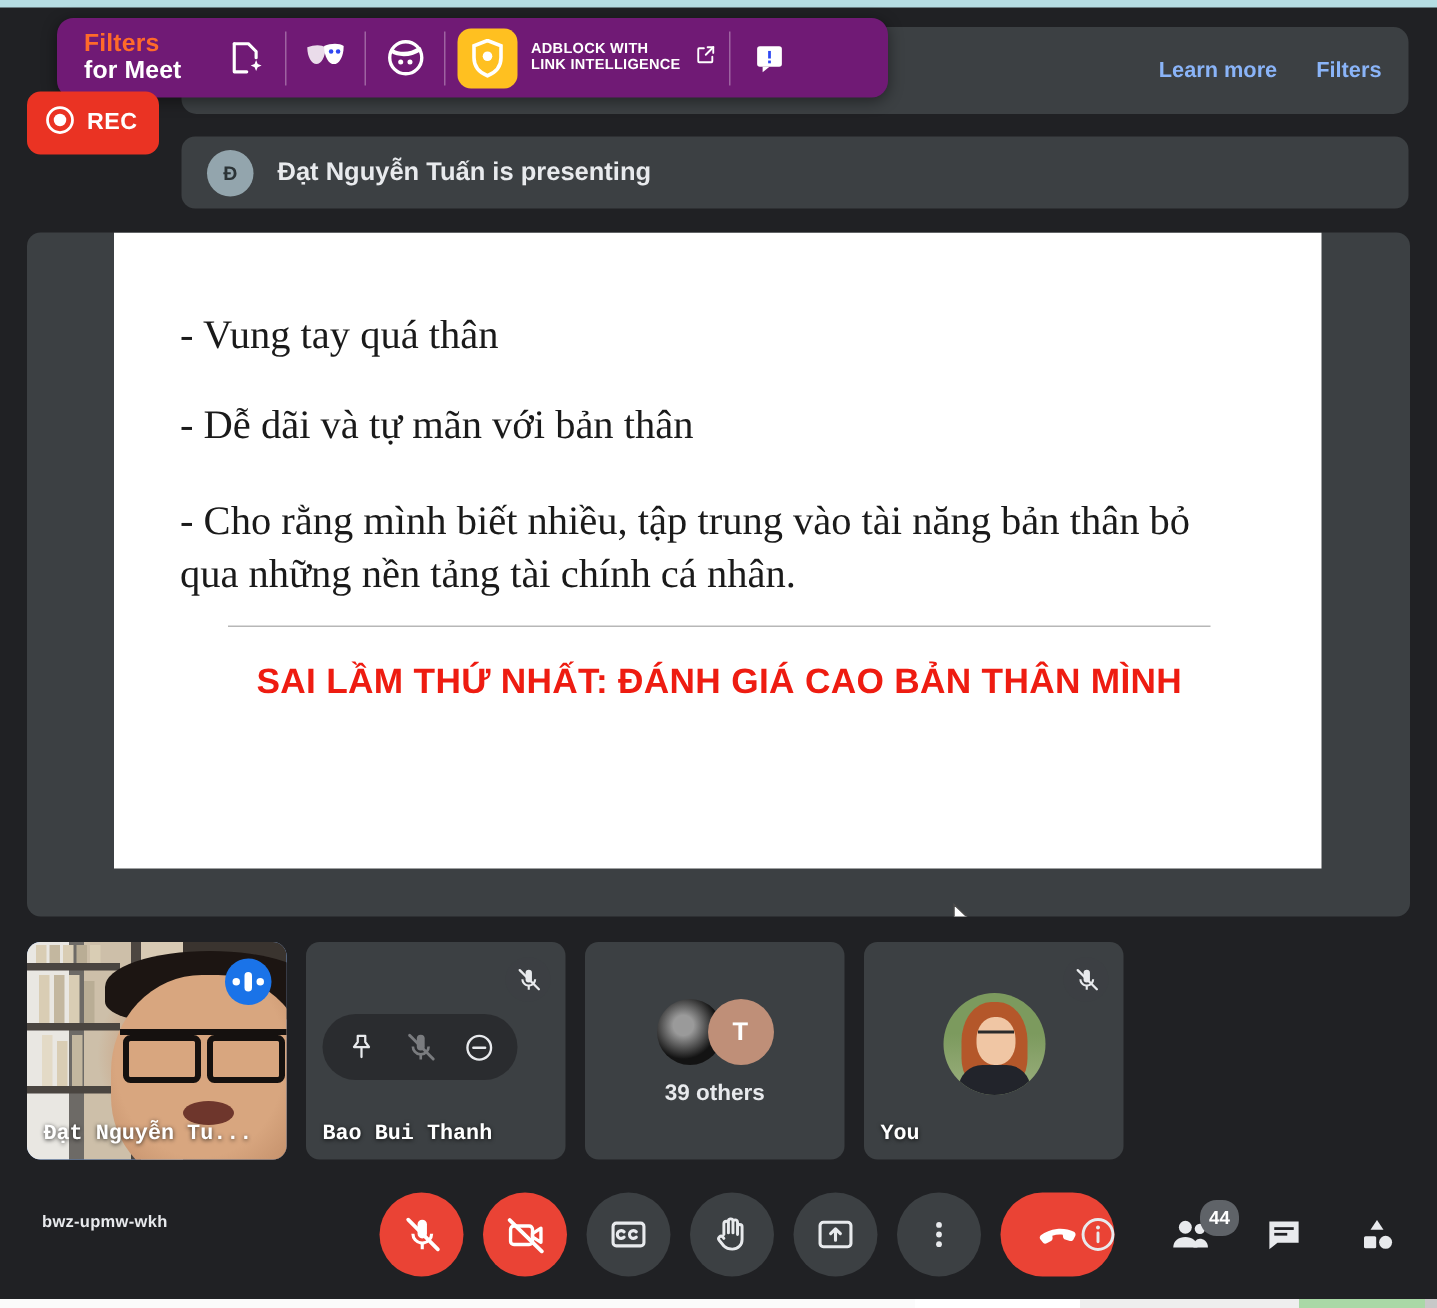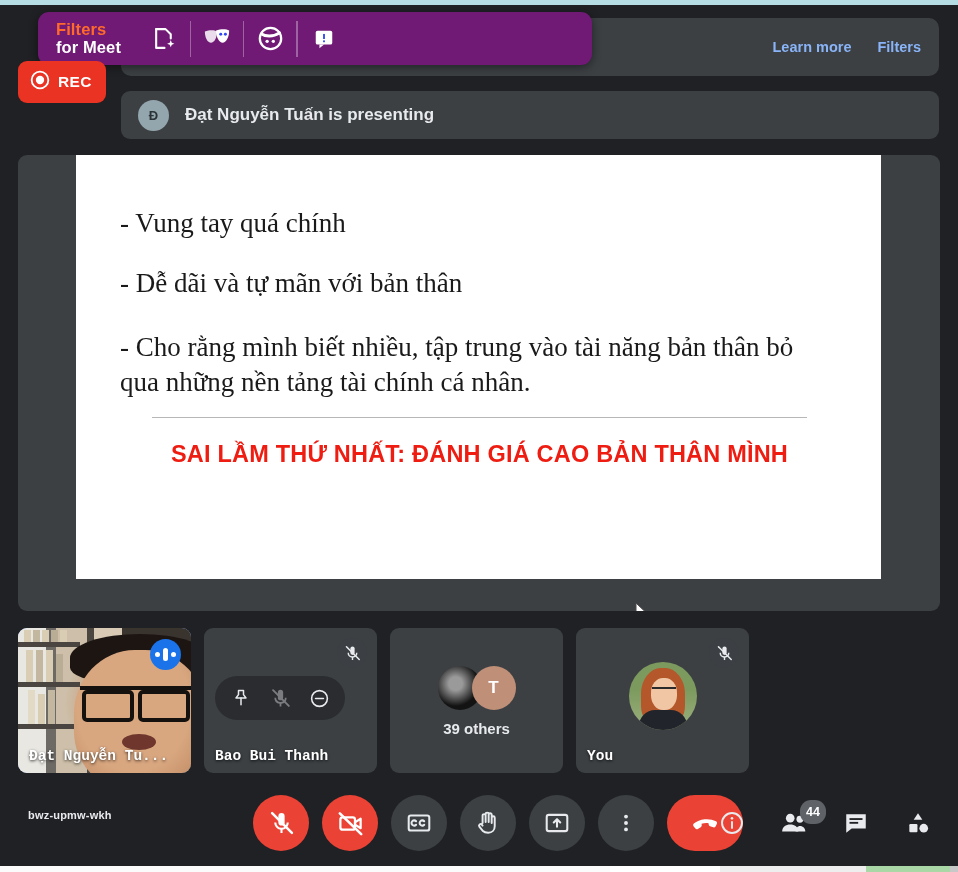--- a/index.html
+++ b/index.html
@@ -275,20 +275,39 @@
     <div class="ext-btn">
       <svg width="27" height="27" viewBox="0 0 24 24">
         <circle cx="12" cy="12" r="9.5" fill="none" stroke="#fff" stroke-width="2"></circle>
         <path d="M4 8c3 2 10 3 16-1" stroke="#fff" stroke-width="2.6" fill="none" stroke-linecap="round"></path>
         <circle cx="9" cy="14.5" r="1.5" fill="#fff"></circle>
         <circle cx="14.5" cy="14.5" r="1.5" fill="#fff"></circle>
       </svg>
     </div>
     <div class="ext-sep"></div>
 
+    <div class="ext-ad">
+      <div class="ad-shield">
+        <svg width="24" height="26" viewBox="0 0 24 26">
+          <path d="M12 1l9 3.5v8c0 6-4 10-9 12-5-2-9-6-9-12v-8z" fill="none" stroke="#fff" stroke-width="2.4"></path>
+          <circle cx="12" cy="11.5" r="3.2" fill="#fff"></circle>
+        </svg>
+      </div>
+      <div class="ad-txt">
+        <div>ADBLOCK WITH</div>
+        <div>LINK INTELLIGENCE</div>
+      </div>
+      <span>
+        <svg width="15" height="15" viewBox="0 0 24 24" fill="none" stroke="#fff" stroke-width="2">
+          <path d="M14 4h6v6" stroke-linecap="round"></path>
+          <path d="M20 4l-8 8" stroke-linecap="round"></path>
+          <path d="M19 14v5a1 1 0 0 1-1 1H5a1 1 0 0 1-1-1V6a1 1 0 0 1 1-1h5" stroke-linecap="round"></path>
+        </svg>
+      </span>
+    </div>
     <div class="ext-sep"></div>
 
     <div class="ext-btn">
       <svg width="22" height="22" viewBox="0 0 24 24">
         <rect x="3" y="3" width="18" height="15" rx="2" fill="#fff"></rect>
         <path d="M7 18l0 4 5-4z" fill="#fff"></path>
         <rect x="11" y="6.5" width="2" height="5.5" fill="#2f48f2"></rect>
         <rect x="11" y="13.5" width="2" height="2" fill="#2f48f2"></rect>
       </svg>
     </div>
@@ -305,21 +324,21 @@
   </div>
 
   <div class="presenting">
     <div class="pres-avatar">Đ</div>
     <div class="pres-text">Đạt Nguyễn Tuấn is presenting</div>
   </div>
 
   <div class="stage">
     <div class="slide">
       <div class="slide-body">
-        <div class="slide-line">- Vung tay quá chính</div>
+        <div class="slide-line">- Vung tay quá thân</div>
         <div class="slide-line">- Dễ dãi và tự mãn với bản thân</div>
         <div class="slide-line wrap">- Cho rằng mình biết nhiều, tập trung vào tài năng bản thân bỏ qua những nền tảng tài chính cá nhân.</div>
         <div class="slide-rule"></div>
         <div class="slide-title">SAI LẦM THỨ NHẤT:  ĐÁNH GIÁ CAO BẢN THÂN MÌNH</div>
       </div>
     </div>
     <span class="cursor">
       <svg width="13" height="19" viewBox="0 0 13 19">
         <path d="M1 1l10 9.5-4.4.4 2.5 5.4-2.2 1-2.5-5.4-3.4 3z" fill="#fff" stroke="#4a4a4a" stroke-width="1"></path>
       </svg>

